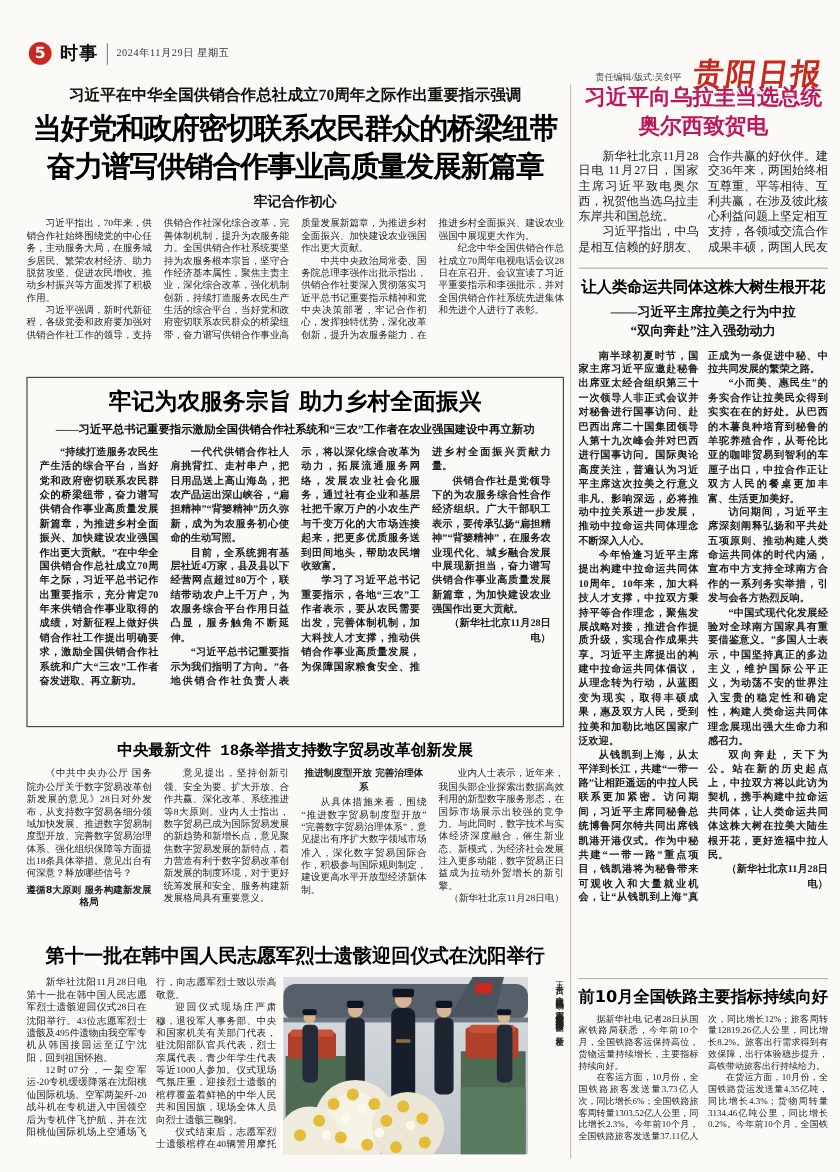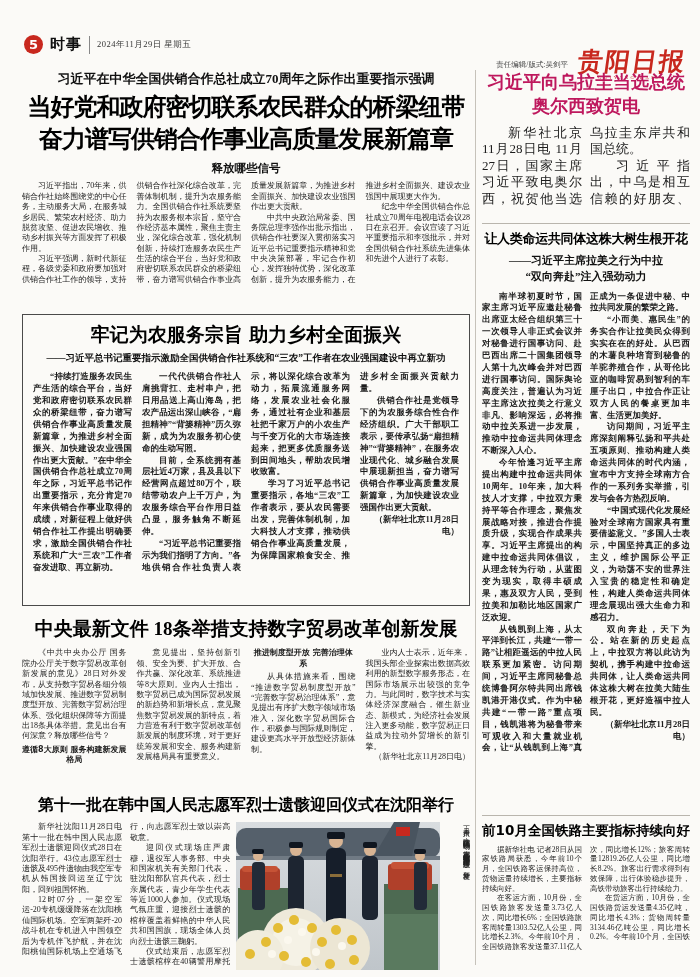--- a/index.html
+++ b/index.html
@@ -46,37 +46,37 @@
 
   
   .boxart { border:1px solid #4a4a4a; margin-top:9px; padding:7px 10px 8px; }
   .box-title { font-family:"DejaVu Sans",sans-serif; font-weight:900; font-size:19px; text-align:center; color:#000; }
   .box-sub { font-size:9.5px; font-weight:bold; text-align:center; margin:4px 0 6px; color:#111; }
   .box-body { height:226px;font-weight:bold; }
   .box-body p.body { font-size:8.5px; line-height:1.4; }
 
   
   .digital { margin-top:10px; }
-  .h2 { font-family:Liberation Serif, serif; font-weight:900; font-size:19px; text-align:center; color:#000; }
+  .h2 { font-family:Liberation Mono, monospace; font-weight:900; font-size:13px; text-align:center; color:#000; }
   .digital-body { height:138px; margin-top:6px; }
 
   
   .martyrs { margin-top:9px; }
   .h2m { font-family:"DejaVu Sans",sans-serif; font-weight:900; font-size:16px; text-align:center; color:#000; }
   .martyr-row { display:flex; margin-top:6px; gap:6px; }
   .martyr-text { width:210px; height:148px; }
   .photo { width:204px; height:148px; flex:none; }
   .caption { width:24px; height:148px; writing-mode:vertical-rl; font-size:7px; line-height:1.18;
              color:#222; letter-spacing:0.5px; }
 
   
   .r-title { font-family:"DejaVu Sans",sans-serif; font-weight:900; font-size:18px; line-height:1.35;
              text-align:center; color:#be185d; margin-top:4px; }
   .uru-body { height:92px; margin-top:6px; }
-  .uru-body p.body { font-size:13px; line-height:1.27; }
+  .uru-body p.body { font-size:10px; line-height:1.27; }
   .comm-title { font-family:Liberation Mono, monospace; font-weight:900; font-size:13px; letter-spacing:-0.3px;
                 text-align:center; color:#000; margin-top:4px; }
   .comm-sub { font-size:11px; font-weight:bold; text-align:center; line-height:1.5; margin:4px 0 6px; color:#111; }
   .comm-body { height:518px; }
   .comm-body p.body { font-size:8.5px; line-height:1.4;font-weight:bold; }
   .rail-title { font-family:"DejaVu Sans",sans-serif; font-weight:900; font-size:13.5px; text-align:center;
                 color:#000; margin:5px 0 5px; }
   .rail-body { height:112px; }
   .rail-body p.body { font-size:7.5px; line-height:1.3; }
 </style>
@@ -104,21 +104,21 @@
   <div class="vdivider"></div>
 
   <div class="colL">
 
     <div>
       <div class="kicker">习近平在中华全国供销合作总社成立70周年之际作出重要指示强调</div>
       <div class="h1">
         <div>当好党和政府密切联系农民群众的桥梁纽带</div>
         <div>奋力谱写供销合作事业高质量发展新篇章</div>
       </div>
-      <div class="byline">释放哪些信号</div>
+      <div class="byline">牢记合作初心</div>
       <div class="supply-body cols4">
         <p class="body">习近平指出，70年来，供销合作社始终围绕党的中心任务，主动服务大局，在服务城乡居民、繁荣农村经济、助力脱贫攻坚、促进农民增收、推动乡村振兴等方面发挥了积极作用。</p>
         <p class="body">习近平强调，新时代新征程，各级党委和政府要加强对供销合作社工作的领导，支持供销合作社深化综合改革，完善体制机制，提升为农服务能力。全国供销合作社系统要坚持为农服务根本宗旨，坚守合作经济基本属性，聚焦主责主业，深化综合改革，强化机制创新，持续打造服务农民生产生活的综合平台，当好党和政府密切联系农民群众的桥梁纽带，奋力谱写供销合作事业高质量发展新篇章，为推进乡村全面振兴、加快建设农业强国作出更大贡献。</p>
         <p class="body">中共中央政治局常委、国务院总理李强作出批示指出，供销合作社要深入贯彻落实习近平总书记重要指示精神和党中央决策部署，牢记合作初心，发挥独特优势，深化改革创新，提升为农服务能力，在推进乡村全面振兴、建设农业强国中展现更大作为。</p>
         <p class="body">纪念中华全国供销合作总社成立70周年电视电话会议28日在京召开。会议宣读了习近平重要指示和李强批示，并对全国供销合作社系统先进集体和先进个人进行了表彰。</p>
       </div>
     </div>
 
     <div class="boxart">
       <div class="box-title">牢记为农服务宗旨  助力乡村全面振兴</div>

